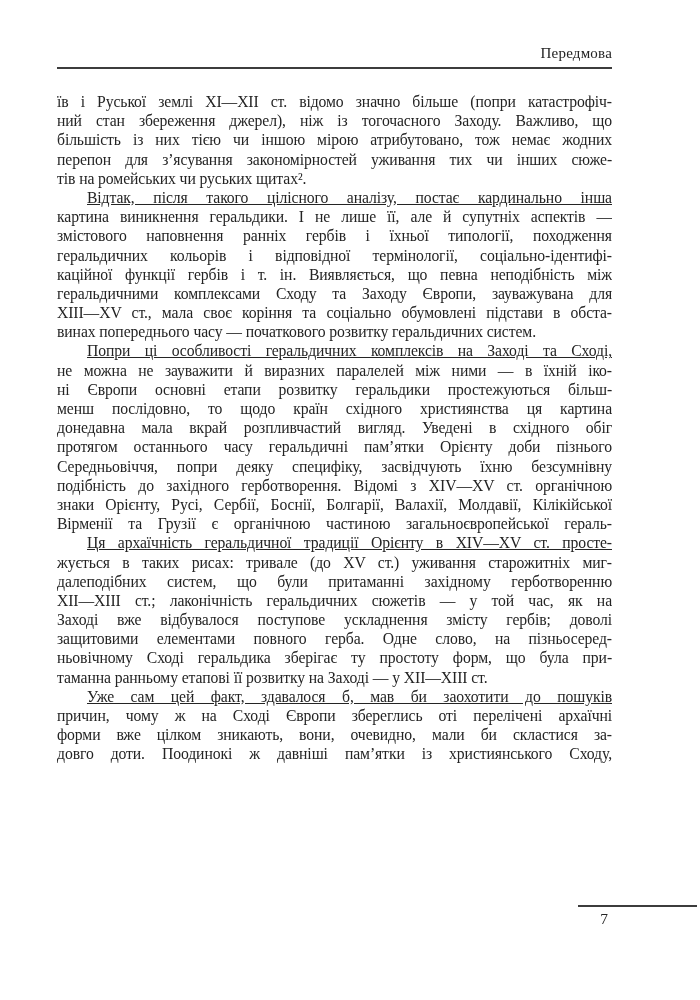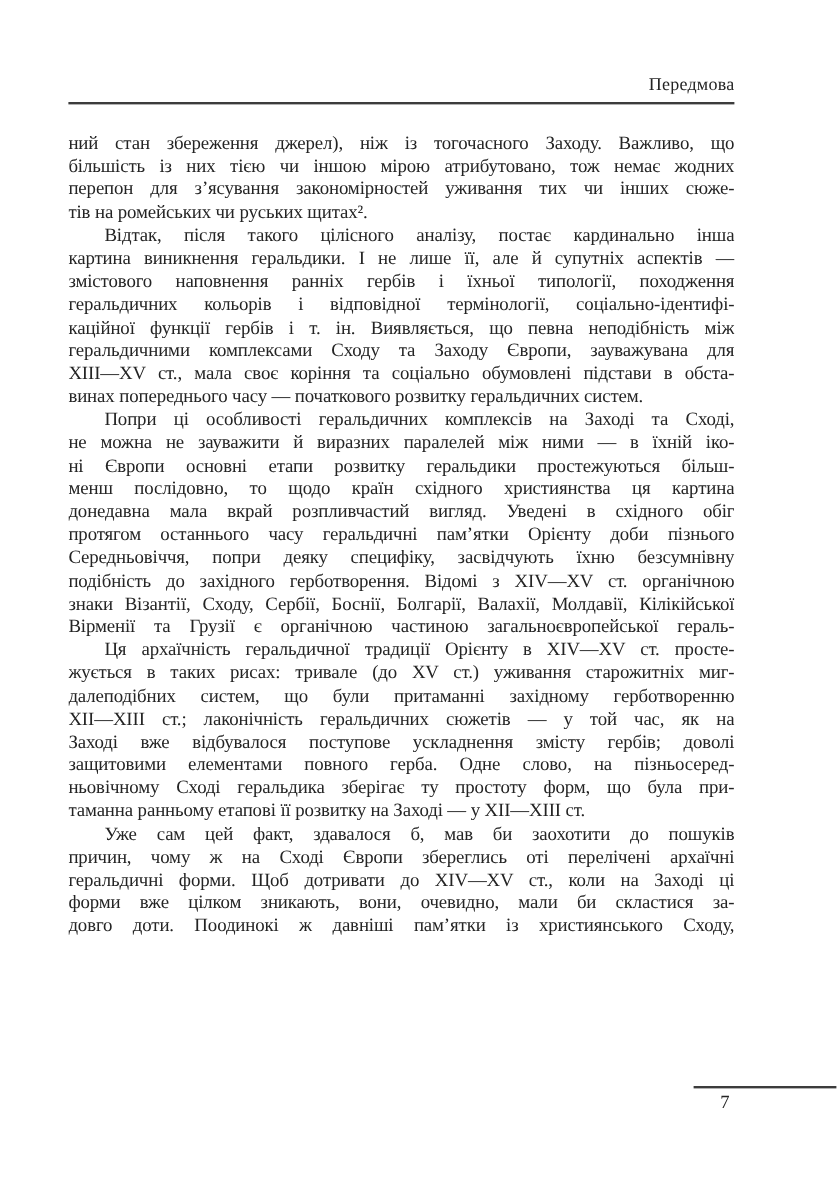--- a/index.html
+++ b/index.html
@@ -18,21 +18,20 @@
     width:700px;
     height:1000px;
     background:var(--page-bg);
     overflow:hidden;
   }
   .content{
     position:absolute;
     left:57px;
     top:44px;
     width:555px;
-    margin-top:18px;
   }
   .running-header{
     text-align:right;
     font-size:15px;
     line-height:18px;
     letter-spacing:0.2px;
     color:var(--text-color);
   }
   .header-rule{
     height:2px;
@@ -51,20 +50,21 @@
     overflow:hidden;
     text-align:justify;
     text-align-last:justify;
     white-space:normal;
   }
   .line.last{
     text-align-last:left;
   }
   .line.indent{
     text-indent:30px;
+    text-decoration:underline;
   }
   .footer-rule{
     position:absolute;
     left:578px;
     top:905px;
     width:119px;
     height:2px;
     background:var(--rule-color);
   }
   .page-number{
@@ -82,20 +82,21 @@
 <body>
 
 <div class="page">
   <div class="content">
     <div class="running-header">
       <span>Передмова</span>
     </div>
     <div class="header-rule"></div>
     <div class="page-body">
         <div class="para">
+          <div class="line">їв і Руської землі XI—XII ст. відомо значно більше (попри катастрофіч-</div>
           <div class="line">ний стан збереження джерел), ніж із тогочасного Заходу. Важливо, що</div>
           <div class="line">більшість із них тією чи іншою мірою атрибутовано, тож немає жодних</div>
           <div class="line">перепон для з’ясування закономірностей уживання тих чи інших сюже-</div>
           <div class="line last">тів на ромейських чи руських щитах².</div>
         </div>
         <div class="para">
           <div class="line indent">Відтак, після такого цілісного аналізу, постає кардинально інша</div>
           <div class="line">картина виникнення геральдики. І не лише її, але й супутніх аспектів —</div>
           <div class="line">змістового наповнення ранніх гербів і їхньої типології, походження</div>
           <div class="line">геральдичних кольорів і відповідної термінології, соціально-ідентифі-</div>
@@ -106,37 +107,36 @@
         </div>
         <div class="para">
           <div class="line indent">Попри ці особливості геральдичних комплексів на Заході та Сході,</div>
           <div class="line">не можна не зауважити й виразних паралелей між ними — в їхній іко-</div>
           <div class="line">ні Європи основні етапи розвитку геральдики простежуються більш-</div>
           <div class="line">менш послідовно, то щодо країн східного християнства ця картина</div>
           <div class="line">донедавна мала вкрай розпливчастий вигляд. Уведені в східного обіг</div>
           <div class="line">протягом останнього часу геральдичні пам’ятки Орієнту доби пізнього</div>
           <div class="line">Середньовіччя, попри деяку специфіку, засвідчують їхню безсумнівну</div>
           <div class="line">подібність до західного герботворення. Відомі з XIV—XV ст. органічною</div>
-          <div class="line">знаки Візантії, Сходу, Сербії, Боснії, Болгарії, Валахії, Молдавії, Кілікійської</div>
+          <div class="line">знаки Орієнту, Русі, Сербії, Боснії, Болгарії, Валахії, Молдавії, Кілікійської</div>
           <div class="line">Вірменії та Грузії є органічною частиною загальноєвропейської гераль-</div>
         </div>
         <div class="para">
           <div class="line indent">Ця архаїчність геральдичної традиції Орієнту в XIV—XV ст. просте-</div>
           <div class="line">жується в таких рисах: тривале (до XV ст.) уживання старожитніх миг-</div>
           <div class="line">далеподібних систем, що були притаманні західному герботворенню</div>
           <div class="line">XII—XIII ст.; лаконічність геральдичних сюжетів — у той час, як на</div>
           <div class="line">Заході вже відбувалося поступове ускладнення змісту гербів; доволі</div>
           <div class="line">защитовими елементами повного герба. Одне слово, на пізньосеред-</div>
           <div class="line">ньовічному Сході геральдика зберігає ту простоту форм, що була при-</div>
           <div class="line last">таманна ранньому етапові її розвитку на Заході — у XII—XIII ст.</div>
         </div>
         <div class="para">
           <div class="line indent">Уже сам цей факт, здавалося б, мав би заохотити до пошуків</div>
           <div class="line">причин, чому ж на Сході Європи збереглись оті перелічені архаїчні</div>
-          <div class="line">геральдичні форми. Щоб дотривати до XIV—XV ст., коли на Заході ці</div>
           <div class="line">форми вже цілком зникають, вони, очевидно, мали би скластися за-</div>
           <div class="line">довго доти. Поодинокі ж давніші пам’ятки із християнського Сходу,</div>
         </div>
       </div>
   </div>
   <div class="footer-rule"></div>
   <div class="page-number">7</div>
 </div>
 
 </body></html>

